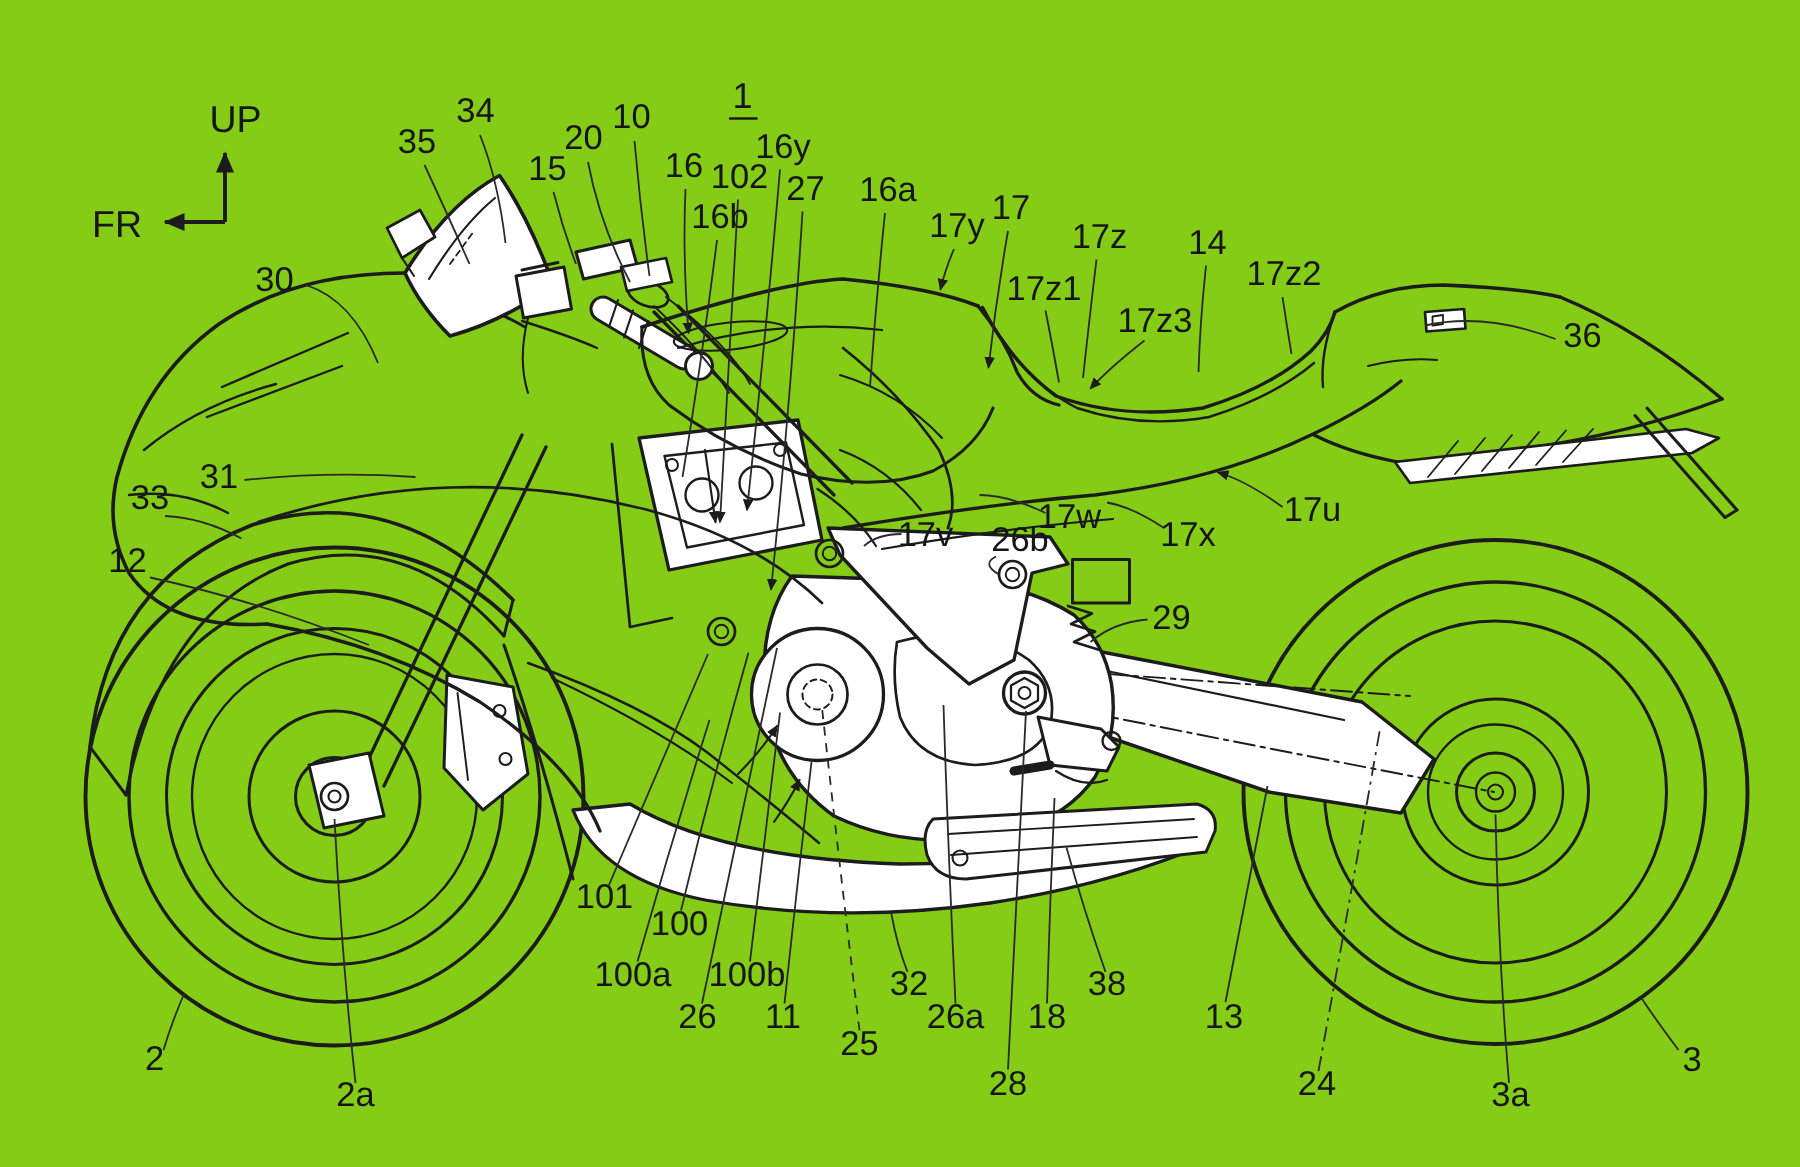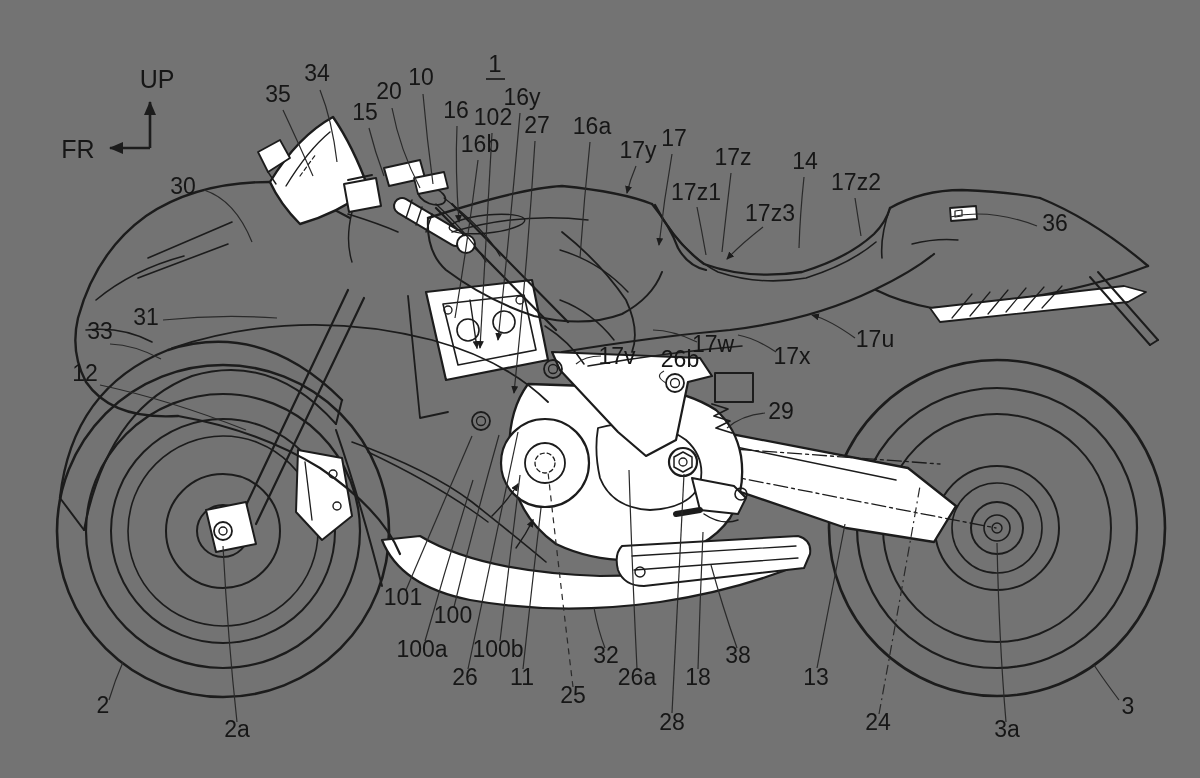--- a/index.html
+++ b/index.html
@@ -1,16 +1,16 @@
 <!DOCTYPE html>
 <html><head>
 <meta charset="utf-8">
 <style>
   html,body{margin:0;padding:0;background:#ffffff;}
-  .stage{position:relative;width:1200px;height:778px;background:#737373;overflow:hidden;
+  .stage{position:relative;width:1200px;height:778px;background:#84cc16;overflow:hidden;
          font-family:"Liberation Sans",sans-serif;}
   svg{display:block;}
   .ref{font-family:"Liberation Sans",sans-serif;font-size:23px;fill:#161616;}
   .axis{font-family:"Liberation Sans",sans-serif;font-size:25px;fill:#161616;}
   .fig{font-family:"Liberation Sans",sans-serif;font-size:24px;fill:#161616;}
 </style>
 </head>
 <body>
 
 <div class="stage">

